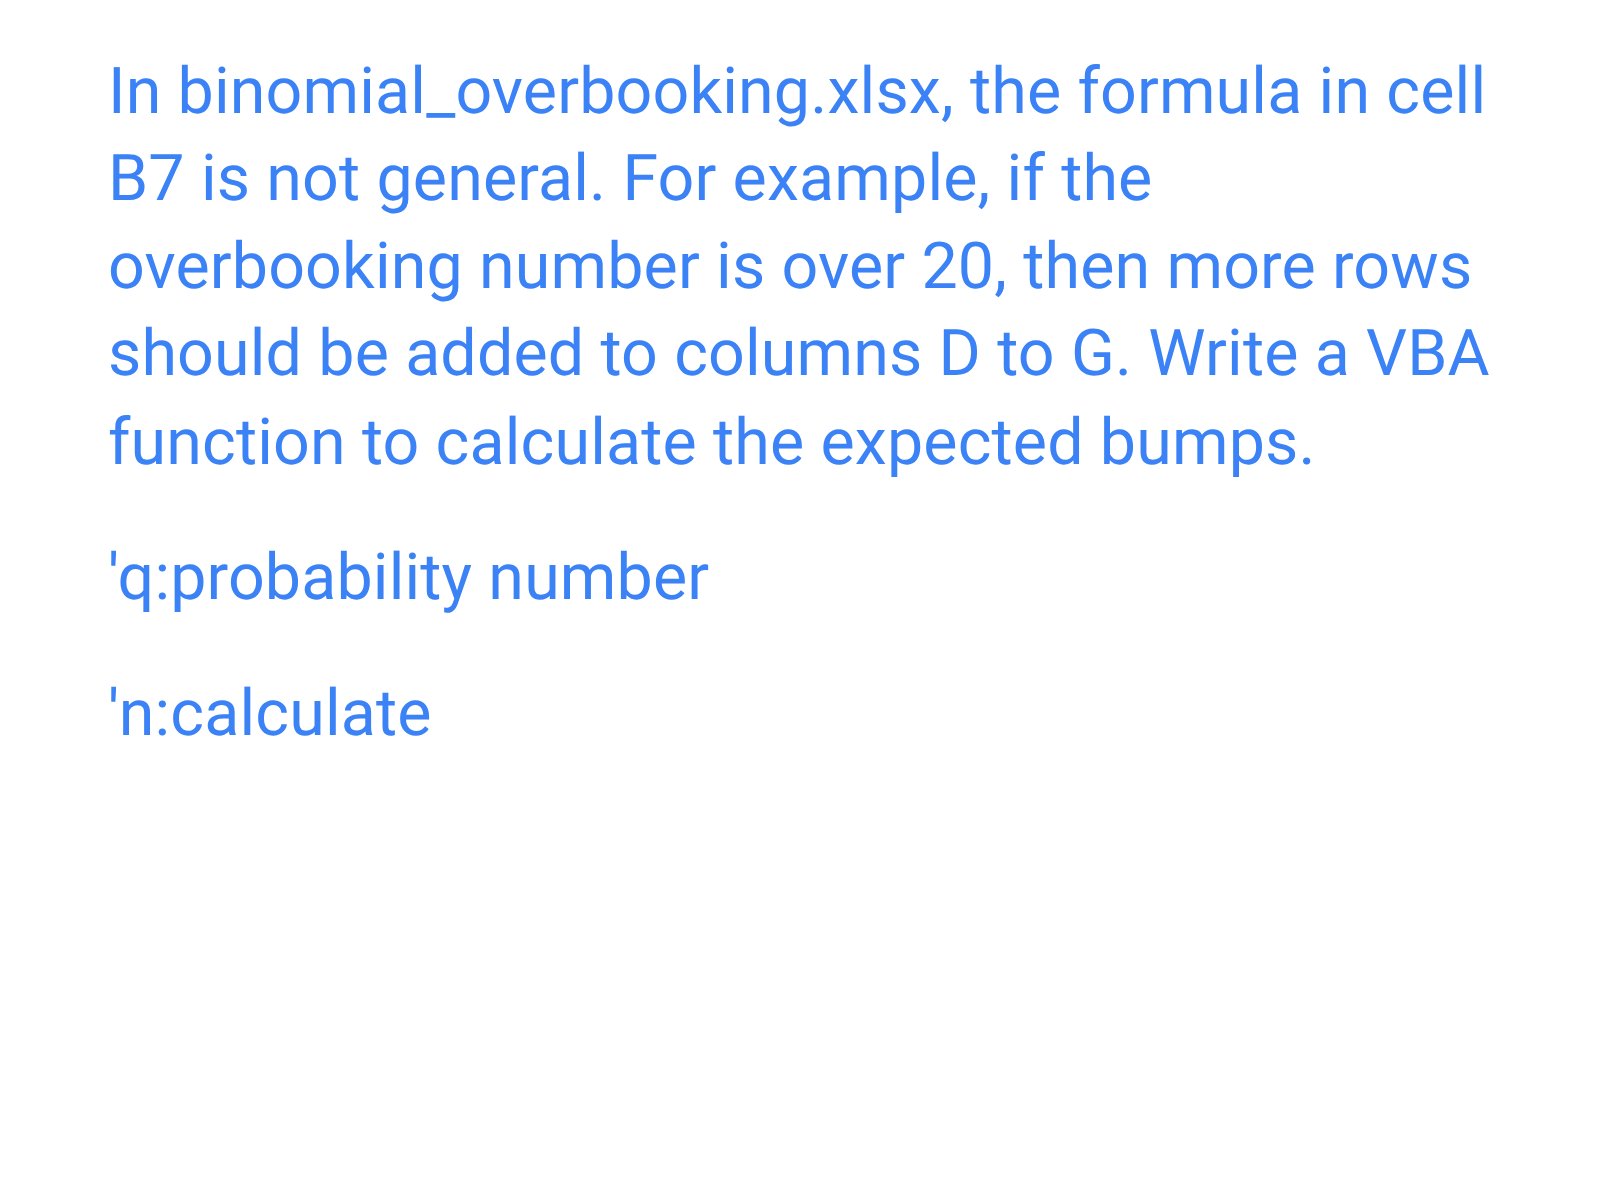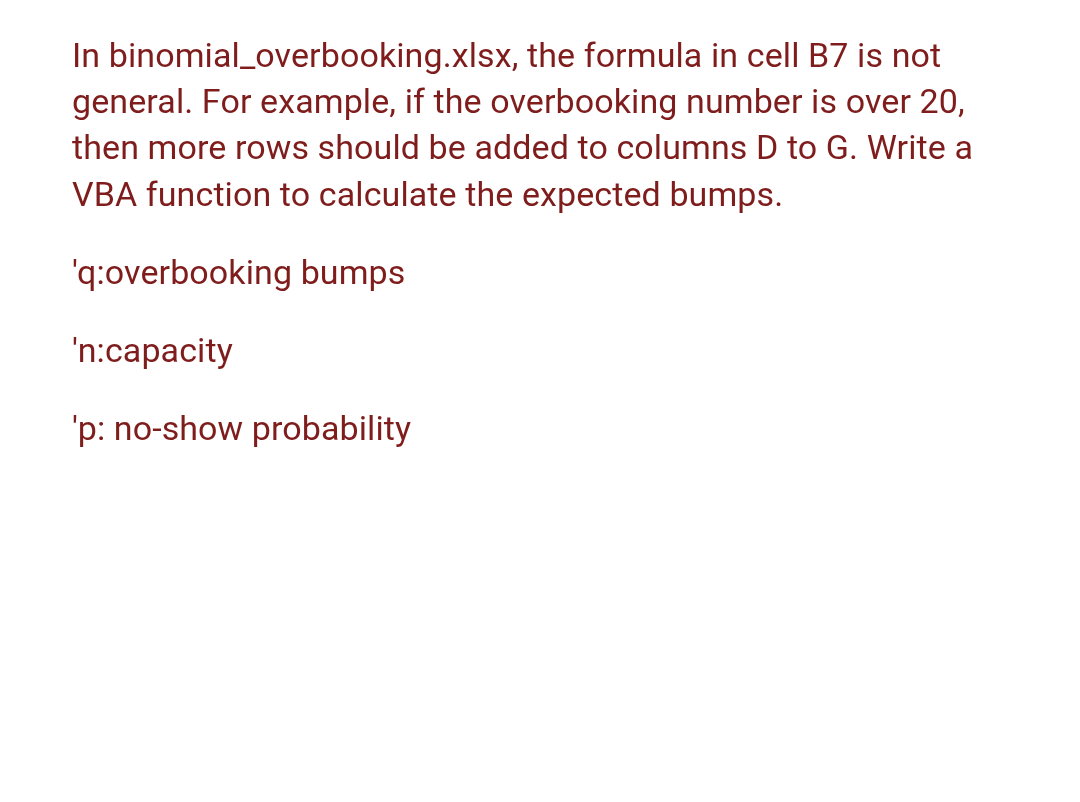--- a/index.html
+++ b/index.html
@@ -13,28 +13,27 @@
       background: #ffffff;
       font-family: -apple-system, BlinkMacSystemFont, "Segoe UI", Roboto, Helvetica, Arial, sans-serif;
       padding: 32px 70px 32px 72px;
     }
     .content {
       display: flex;
       flex-direction: column;
       gap: 32px;
     }
     .paragraph {
-      font-size: 34px;
+      font-size: 43px;
       line-height: 1.36;
-      color: #7f1d1d;
+      color: #3b82f6;
       letter-spacing: 0.1px;
       font-weight: 400;
     }
   </style>
 </head>
 <body>
 
 <div class="content">
   <p class="paragraph">In binomial_overbooking.xlsx, the formula in cell B7 is not general. For example, if the overbooking number is over 20, then more rows should be added to columns D to G. Write a VBA function to calculate the expected bumps.</p>
-  <p class="paragraph">'q:overbooking bumps</p>
-  <p class="paragraph">'n:capacity</p>
-  <p class="paragraph">'p: no-show probability</p>
+  <p class="paragraph">'q:probability number</p>
+  <p class="paragraph">'n:calculate</p>
 </div>
 
 </body></html>

